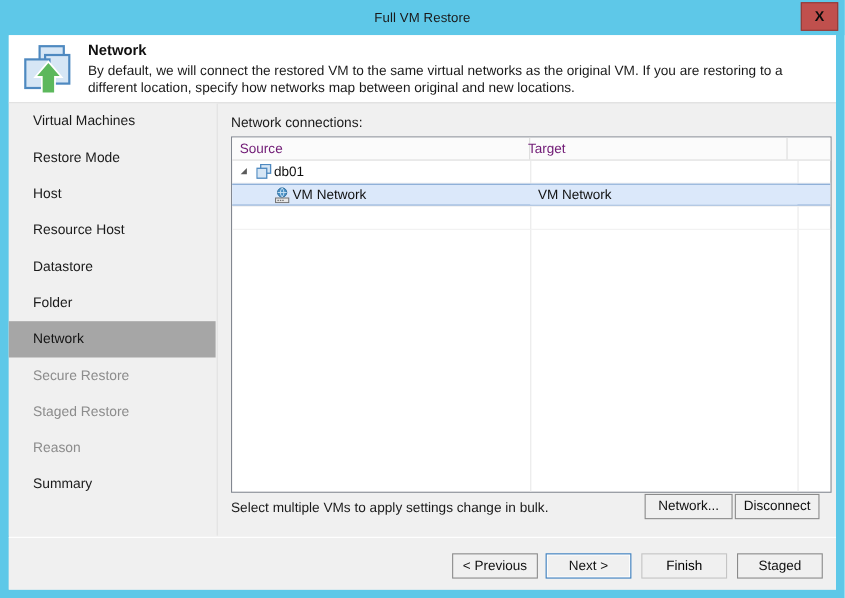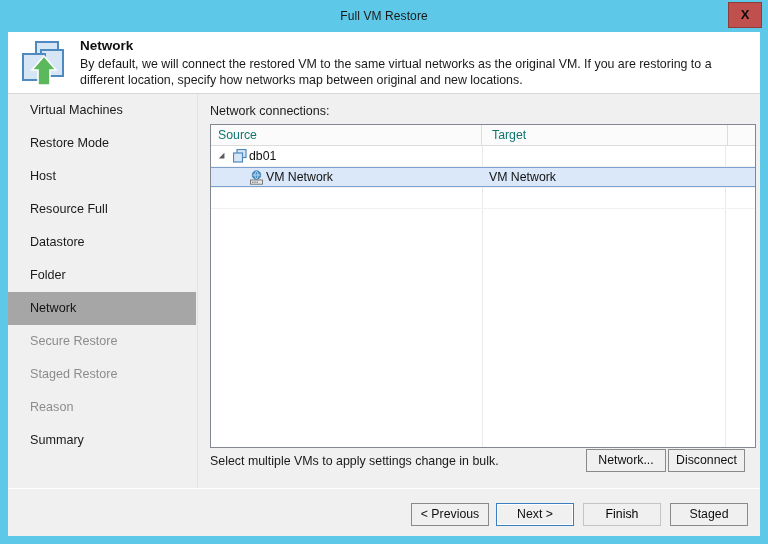--- a/index.html
+++ b/index.html
@@ -171,29 +171,29 @@
     background: #fbfbfb;
     border-bottom: 1px solid #dcdcdc;
     box-sizing: border-box;
   }
   .th {
     position: absolute;
     top: 0;
     height: 20px;
     line-height: 20px;
     font-size: 12.3px;
-    color: #0f766e;
+    color: #701a75;
     padding-left: 7px;
     box-sizing: border-box;
     border-right: 1px solid #dcdcdc;
     cursor: pointer;
     white-space: nowrap;
   }
   #th-source { left: 0;   width: 271px; }
-  #th-target { left: 274px; width: 243px; }
+  #th-target { left: 262px; width: 243px; }
   #th-extra  { left: 514px; width: 30px; border-right: none; }
 
   #grid-body {
     position: relative;
     height: 301px;
     padding-left: 22px;
   }
   
   .vrule {
     position: absolute;
@@ -358,21 +358,21 @@
         <path d="M24 16 L36 30 L30 30 L30 45 L18 45 L18 30 L12 30 Z" fill="#5cb85c" stroke="#ffffff" stroke-width="1.6"></path>
       </svg>
       <div id="header-title">Network</div>
       <div id="header-desc">By default, we will connect the restored VM to the same virtual networks as the original VM. If you are restoring to a different location, specify how networks map between original and new locations.</div>
     </div>
 
     <div id="sidebar">
       <div class="side-item" style="top:0px">Virtual Machines</div>
       <div class="side-item" style="top:33px">Restore Mode</div>
       <div class="side-item" style="top:66px">Host</div>
-      <div class="side-item" style="top:99px">Resource Full</div>
+      <div class="side-item" style="top:99px">Resource Host</div>
       <div class="side-item" style="top:132px">Datastore</div>
       <div class="side-item" style="top:165px">Folder</div>
       <div class="side-item active" style="top:198px">Network</div>
       <div class="side-item disabled" style="top:231px">Secure Restore</div>
       <div class="side-item disabled" style="top:264px">Staged Restore</div>
       <div class="side-item disabled" style="top:297px">Reason</div>
       <div class="side-item" style="top:330px">Summary</div>
     </div>
 
     <div id="content">

